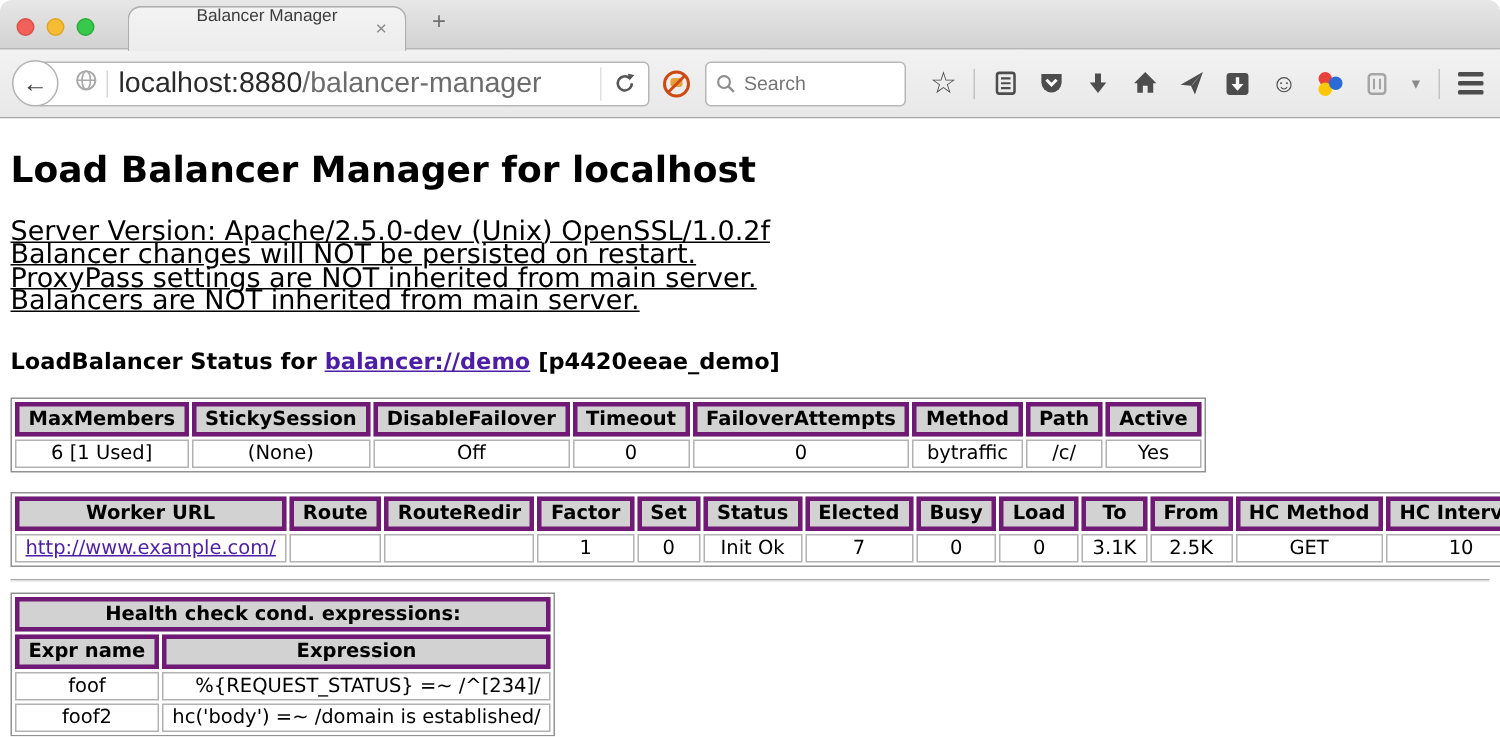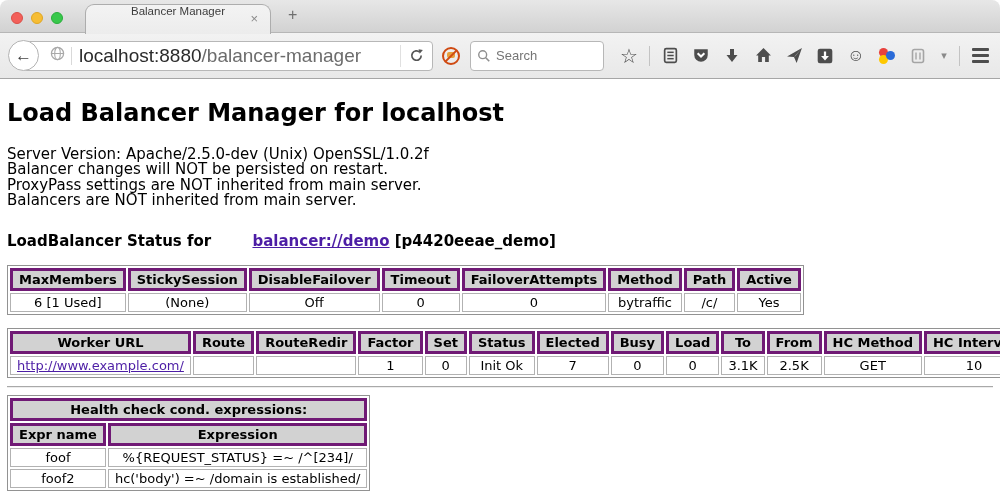--- a/index.html
+++ b/index.html
@@ -55,29 +55,29 @@
   .hamburger span { display: block; width: 17px; height: 3px; background: #4d4d4d; border-radius: 1px; }
   .dots { position: relative; width: 18px; height: 18px; }
   .dot { position: absolute; width: 9px; height: 9px; border-radius: 50%; }
   .dot.r { background: #e8413c; left: 1px; top: 1px; }
   .dot.y { background: #fec800; left: 1px; top: 8px; }
   .dot.b { background: #2a6bd8; left: 8px; top: 4px; }
 
   
   .content { background: #fff; padding: 0 7px; color: #000; font-family: "DejaVu Sans", sans-serif; }
   h1.page-title { font-size: 24px; font-weight: bold; padding-top: 20px; letter-spacing: 0; }
-  .server-info { margin-top: 20px; font-size: 15px; line-height: 15.4px; }
+  .server-info { margin-top: 20px; font-size: 18px; line-height: 15.4px; text-decoration: underline; }
   h3.lb-heading { margin-top: 23px; font-size: 15px; font-weight: bold; }
-  a.lb-link { color: #4c1da5; font-weight: bold; margin-left: 36px; }
+  a.lb-link { color: #4c1da5; font-weight: bold; }
   a.worker-link { color: #4c1da5; text-decoration: underline; }
 
   table.apache { border-collapse: separate; border-spacing: 2px; border: 1px solid #929292; font-size: 13px; background: #fff; }
   table.apache th { background: #d2d2d2; border: 3px solid #701a75; font-weight: bold; padding: 1px 6px; text-align: center; white-space: nowrap; }
   table.apache td { border: 1px solid #b2b2b2; padding: 1px 6px; text-align: center; white-space: nowrap; }
-  table.apache td.left { text-align: center; }
+  table.apache td.left { text-align: right; }
   table.balancer { margin-top: 15px; }
   table.worker { margin-top: 13px; }
   table.health { margin-top: 7px; }
   .w-url { min-width: 160px; margin-top: 33px; }
   .w-route { min-width: 34px; } .w-redir { min-width: 66px; }
   .w-expr-name { min-width: 74px; } .w-expr { min-width: 218px; }
   hr.rule { border: none; border-top: 1px solid #a9a9a9; border-bottom: 1px solid #ededed; height: 0; margin: 8px 0 0 0; }
 </style>
 </head>
 <body>

